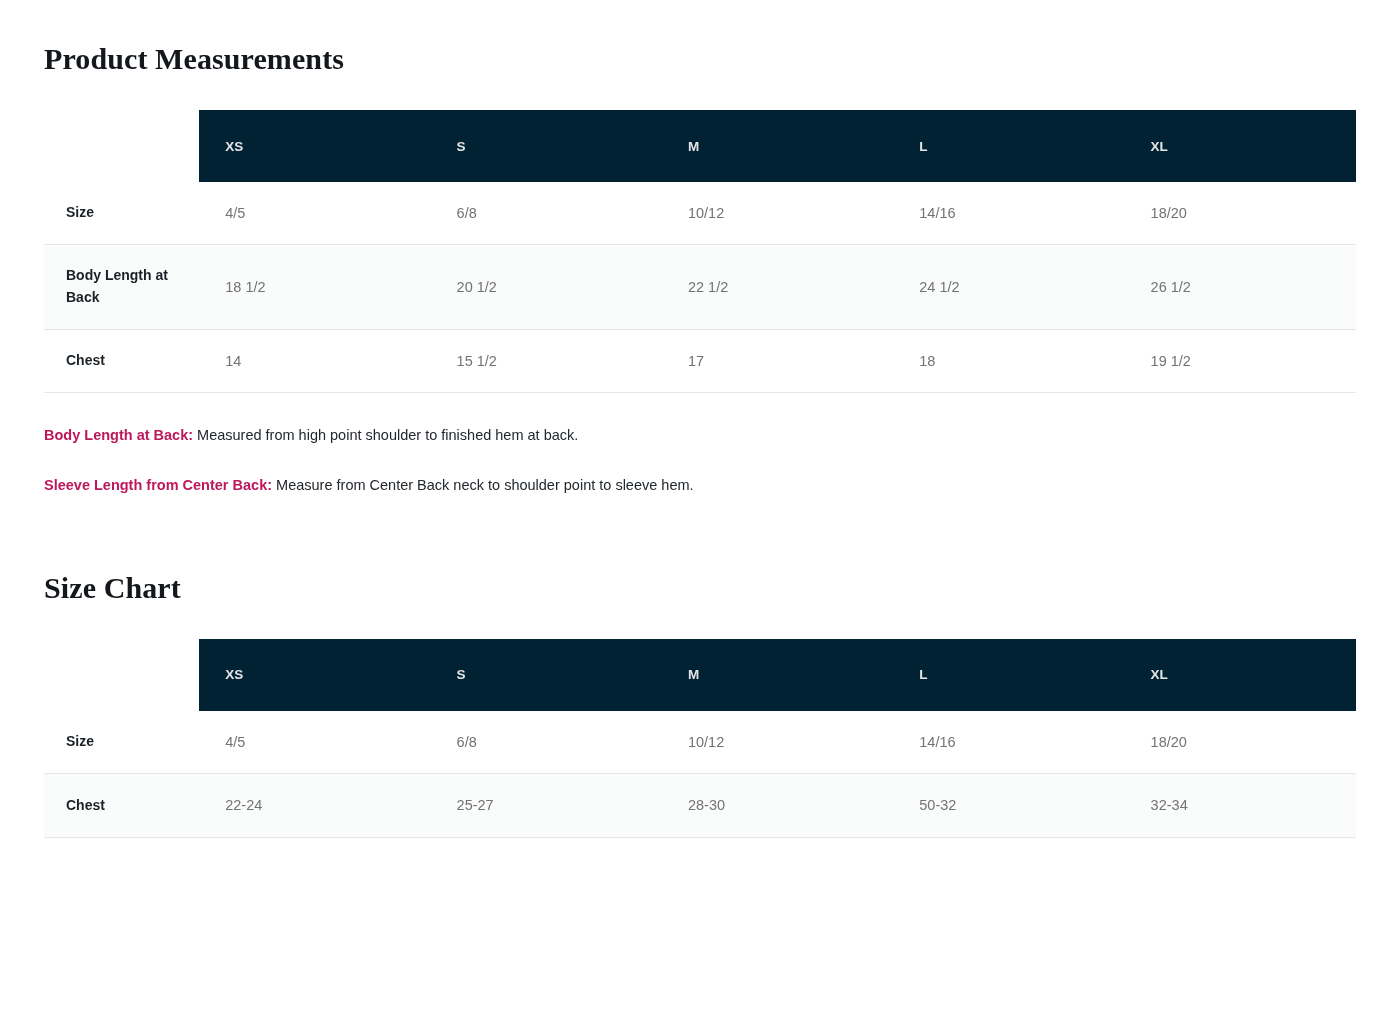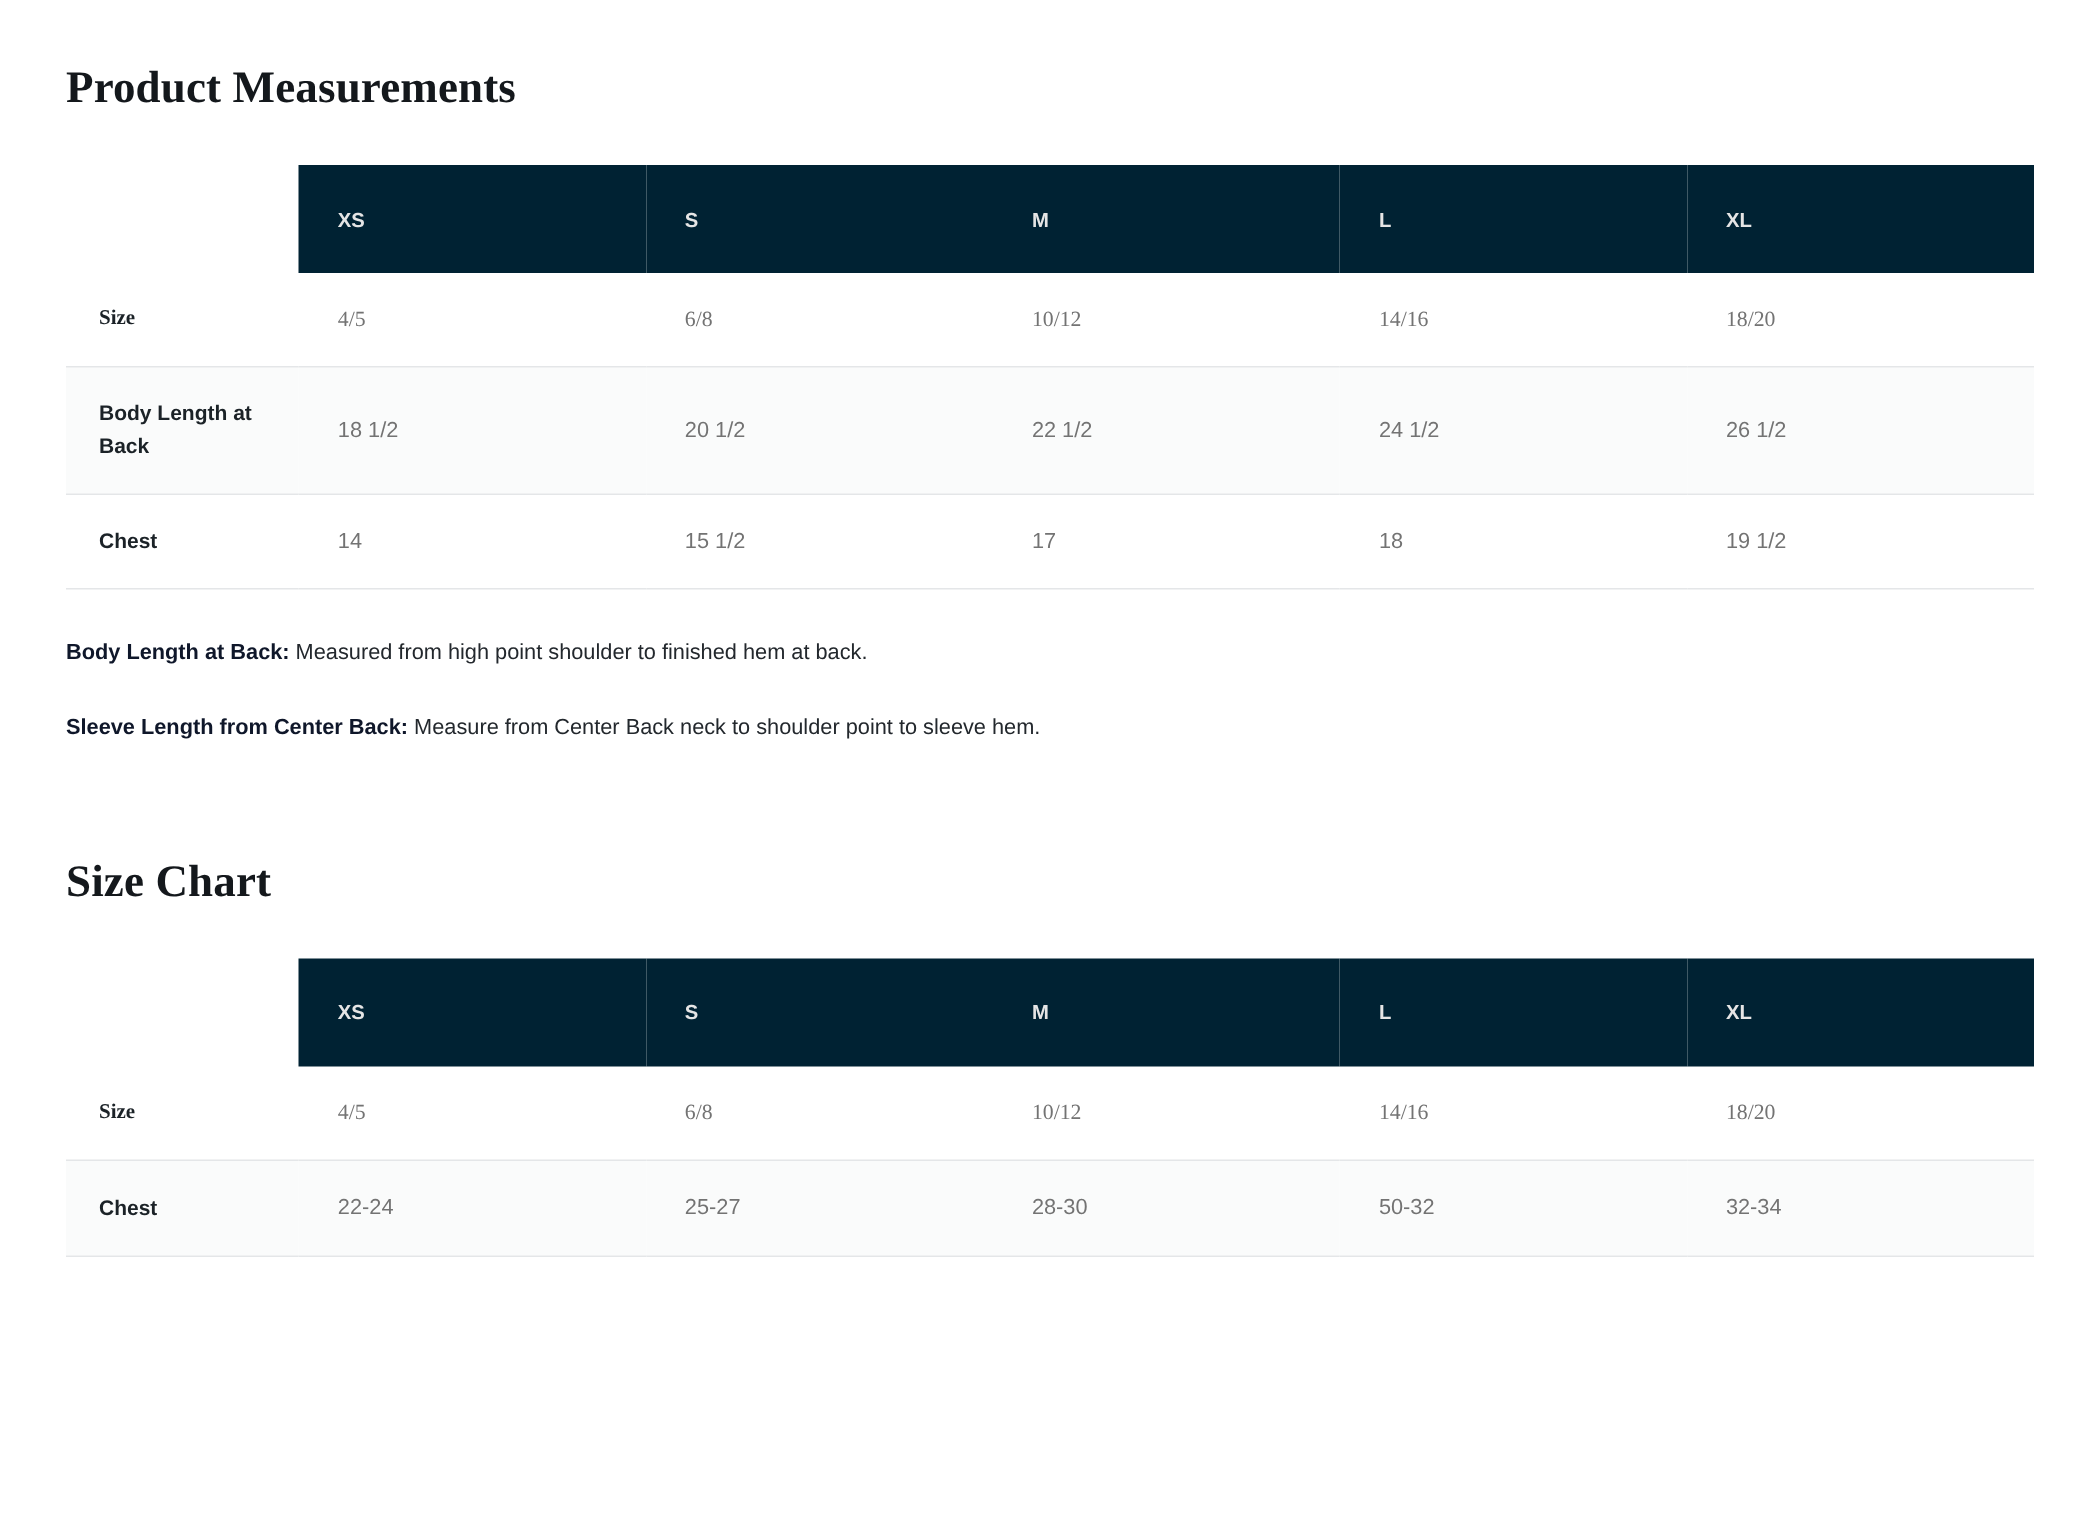--- a/index.html
+++ b/index.html
@@ -63,34 +63,33 @@
     font-weight: 700;
     color: #1b2227;
     padding-left: 22px;
     font-size: 14px;
   }
   tbody tr.alt td {
     background: #fafbfb;
   }
   tbody tr:first-child td {
     border-top: none;
-    font-family: Liberation Serif, serif;
   }
   .notes {
     margin-top: 32px;
   }
   .note {
     font-size: 14.5px;
     color: #23282d;
     margin: 0 0 28px 0;
     line-height: 1.5;
   }
   .note .term {
     font-weight: 700;
-    color: #0f172a;
+    color: #be185d;
   }
   .note:last-child { margin-bottom: 4px; }
 </style>
 </head>
 <body>
 
 <div class="page">
 
   <h1 class="section-title">Product Measurements</h1>
 

